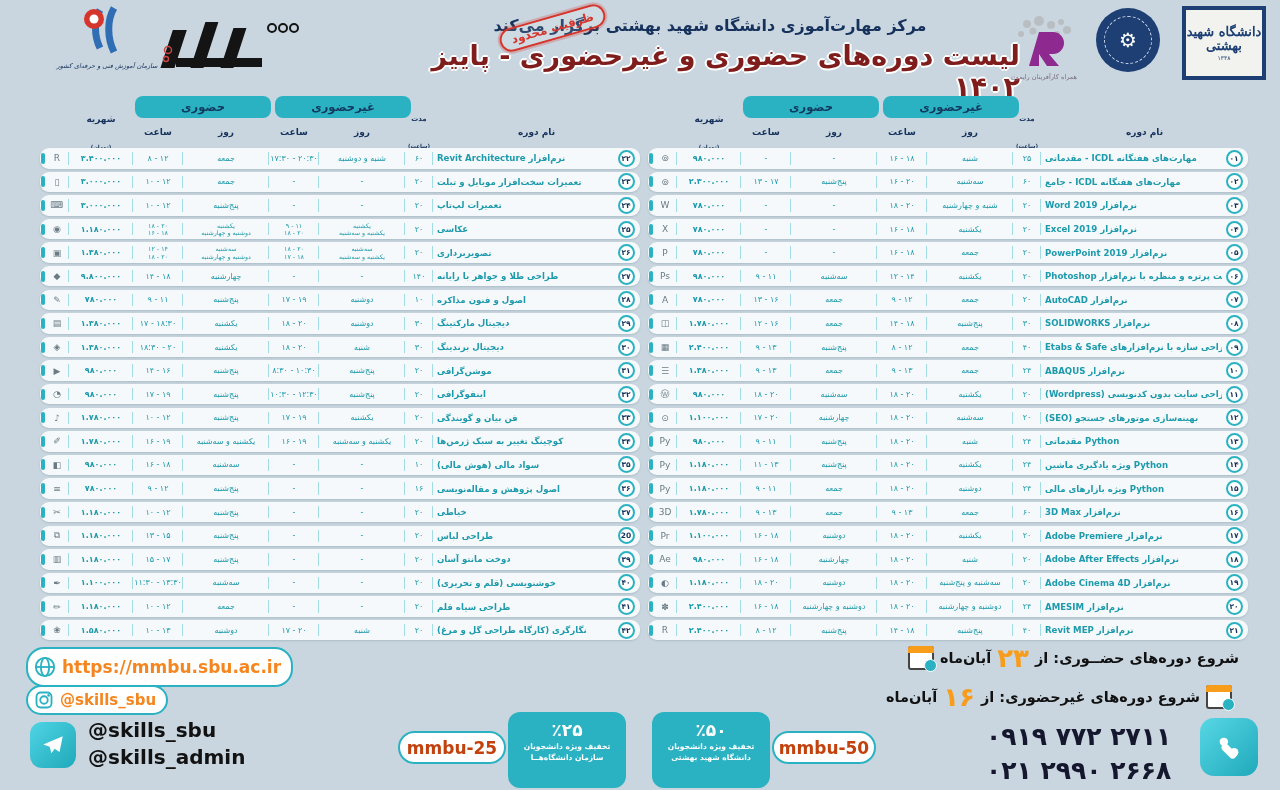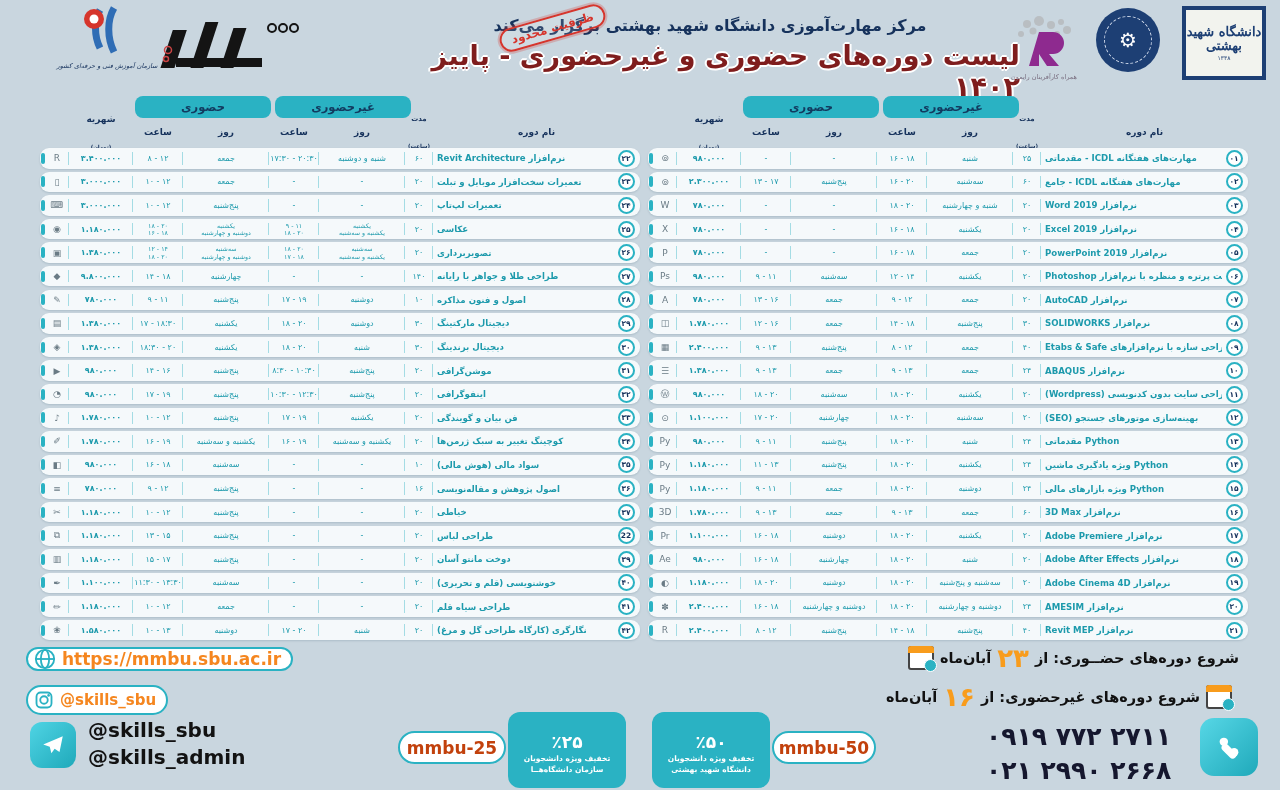--- a/index.html
+++ b/index.html
@@ -65,31 +65,31 @@
   .badge { width:24px; }
   .badge::before { content:""; }
   .badge span { width:17px; height:17px; border-radius:50%; background:#fff; border:2px solid #2ab2c3;
     color:#16325c; font-size:7.5px; font-weight:bold; display:flex; align-items:center; justify-content:center; }
   .two { font-size:6.3px; line-height:1.15; white-space:pre-line; }
 
   
   .pill-link { position:absolute; background:#fff; border:2.5px solid #2ab2c3; border-radius:18px;
     display:flex; align-items:center; gap:6px; padding:0 10px 0 6px; direction:ltr;
     color:#f5861f; font-weight:bold; }
-  .site { top:647px; left:26px; height:24px; font-size:17px; }
+  .site { top:647px; left:26px; height:40px; font-size:17px; }
   .insta { top:685px; left:26px; height:30px; font-size:15px; }
   .tg-icon { position:absolute; top:722px; left:30px; width:46px; height:46px; border-radius:12px;
     background:linear-gradient(135deg,#4fd4e4,#1fa9ba); display:flex; align-items:center; justify-content:center; }
   .tg-text { position:absolute; top:717px; left:88px; color:#121212; font-weight:bold; font-size:20px;
     line-height:1.35; direction:ltr; }
   .cert { position:absolute; top:646px; left:402px; width:468px; height:60px; background:#f89c1c;
     border-radius:12px; color:#16325c; font-weight:bold; font-size:12.5px; direction:rtl;
     display:flex; flex-direction:column; align-items:center; justify-content:center; gap:3px; text-align:center; }
   .dc-box { position:absolute; width:118px; height:76px; background:#2ab2c3; border-radius:12px;
-    color:#fff; direction:rtl; text-align:center; padding-top:20px; }
+    color:#fff; direction:rtl; text-align:center; padding-top:8px; }
   .dc-box .pct { font-weight:bold; font-size:17px; }
   .dc-box .l { font-size:7.5px; font-weight:bold; margin-top:2px; }
   .dc25 { top:712px; left:508px; } .dc50 { top:712px; left:652px; }
   .code-pill { position:absolute; background:#fff; border:2.5px solid #2ab2c3; border-radius:17px;
     color:#c2410c; font-weight:bold; font-size:17px; display:flex; align-items:center; justify-content:center;
     height:33px; direction:ltr; }
   .code25 { top:731px; left:398px; width:108px; } .code50 { top:731px; left:772px; width:104px; }
   .startline { position:absolute; direction:rtl; display:flex; align-items:center; gap:6px;
     color:#111; font-weight:bold; font-size:14.5px; }
   .s1 { top:645px; left:908px; } .s2 { top:684px; left:886px; }
@@ -739,21 +739,21 @@
           <div class="c accent"></div>
           <div class="c icon sep">⧉</div>
           <div class="c fee sep">۱.۱۸۰.۰۰۰</div>
           <div class="c time sep">۱۳ - ۱۵</div>
           <div class="c day sep">پنج‌شنبه</div>
           <div class="c time sep">-</div>
           <div class="c day sep">-</div>
           <div class="c dur sep">۲۰</div>
           <div class="c name">طراحی لباس</div>
           <div class="c badge">
-            <span>22</span>
+            <span>20</span>
           </div>
         </div>
         <div class="row">
           <div class="c accent"></div>
           <div class="c icon sep">▥</div>
           <div class="c fee sep">۱.۱۸۰.۰۰۰</div>
           <div class="c time sep">۱۵ - ۱۷</div>
           <div class="c day sep">پنج‌شنبه</div>
           <div class="c time sep">-</div>
           <div class="c day sep">-</div>

